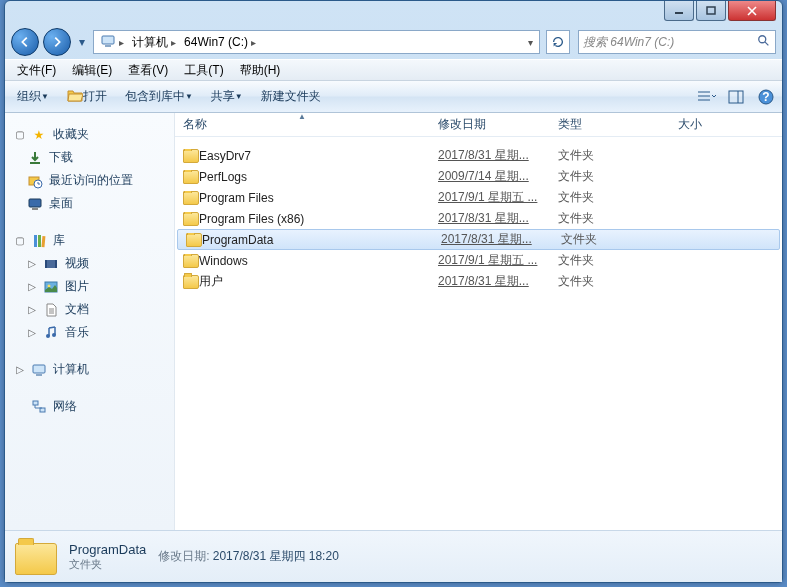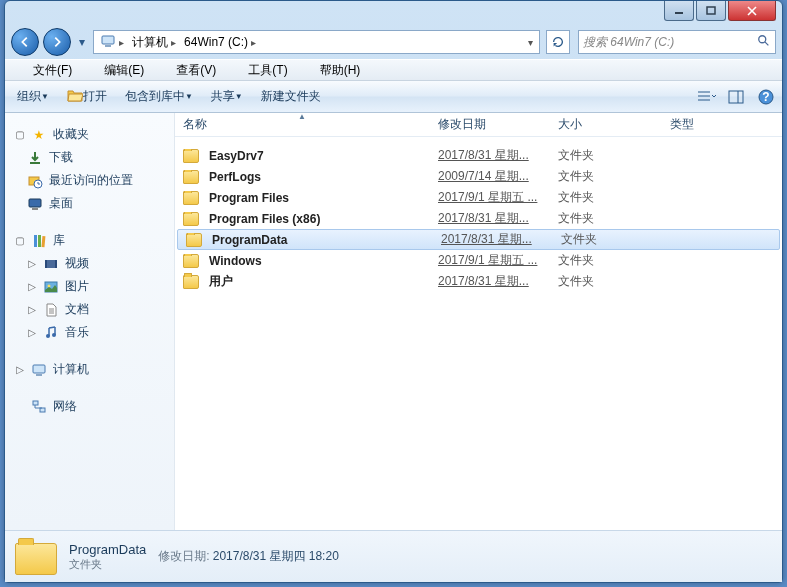--- a/index.html
+++ b/index.html
@@ -15,21 +15,21 @@
 .nav-btn.fwd { background:radial-gradient(circle at 30% 30%,#6bb0f0,#1a5ca8); }
 .nav-btn svg { width:14px; height:14px; }
 .nav-dd { width:14px; height:20px; display:flex; align-items:center; justify-content:center; color:#2b5a8a; }
 .address-bar { flex:1; height:24px; background:#fff; border:1px solid #8aa8c8; display:flex; align-items:center; padding:0 2px; }
 .address-bar .crumb { display:flex; align-items:center; padding:0 4px; height:100%; gap:3px; }
 .address-bar .crumb-arrow { color:#555; font-size:10px; }
 .address-tail { margin-left:auto; display:flex; align-items:center; gap:4px; padding-right:4px; }
 .refresh-box { width:24px; height:24px; border:1px solid #8aa8c8; background:#fff; display:flex; align-items:center; justify-content:center; margin-left:2px; }
 .search-box { width:198px; height:24px; background:#fff; border:1px solid #8aa8c8; display:flex; align-items:center; padding:0 4px; color:#888; font-style:italic; margin-left:4px; }
 .search-box .s-icon { margin-left:auto; color:#4a6a9a; }
-.menu-bar { height:22px; background:linear-gradient(#f4f8fc,#e4ecf4); border-top:1px solid #fff; border-bottom:1px solid #c8d4e0; display:flex; align-items:center; padding:0 22px; gap:20px; }
+.menu-bar { height:22px; background:linear-gradient(#f4f8fc,#e4ecf4); border-top:1px solid #fff; border-bottom:1px solid #c8d4e0; display:flex; align-items:center; padding:0 6px; gap:4px; }
 .menu-bar span { padding:2px 6px; }
 .cmd-bar { height:32px; background:linear-gradient(#f8fbfe,#e0ecf8 48%,#d4e4f4 52%,#e8f2fc); border-bottom:1px solid #b0c4d8; display:flex; align-items:center; padding:0 6px; gap:6px; }
 .cmd-bar .cmd { display:flex; align-items:center; padding:2px 6px; color:#1a3a5a; }
 .cmd-bar .cmd .dd { font-size:8px; color:#1a3a5a; }
 .cmd-bar .spacer { flex:1; }
 .cmd-bar .right-grp { display:flex; align-items:center; gap:10px; }
 .cmd-bar .icon-btn { width:20px; height:20px; display:flex; align-items:center; justify-content:center; color:#2b5a8a; }
 .body-area { flex:1; display:flex; background:#fff; min-height:0; }
 .nav-pane { width:170px; border-right:1px solid #e0e8f0; background:linear-gradient(to bottom,#f8fbfe,#eef4fa); padding:10px 4px; overflow:auto; }
 .nav-group { margin-bottom:14px; }
@@ -42,21 +42,21 @@
 .col-headers .col { padding:0 8px; color:#2a4a6a; border-right:1px solid transparent; height:100%; display:flex; align-items:center; position:relative; }
 .col-headers .col.name { flex:0 0 255px; }
 .col-headers .col.date { flex:0 0 120px; }
 .col-headers .col.type { flex:0 0 120px; }
 .col-headers .col.size { flex:1; }
 .col-headers .sort { font-size:8px; color:#5a7a9a; position:absolute; left:50%; top:-1px; transform:translateX(-50%); }
 .file-list { flex:1; overflow:auto; padding-top:8px; }
 .file-row { display:flex; align-items:center; height:21px; padding-left:0; }
 .file-row.selected { background:linear-gradient(#e8f2fe,#d0e4fa); border:1px solid #a8c8ec; border-radius:2px; margin:0 2px; }
 .file-row .cell { padding:0 8px; color:#222; overflow:hidden; white-space:nowrap; text-overflow:ellipsis; }
-.file-row .cell.name { flex:0 0 255px; display:flex; align-items:center; gap:10px;font-weight:bold; }
+.file-row .cell.name { flex:0 0 255px; display:flex; align-items:center; gap:0; }
 .file-row .cell.date { flex:0 0 120px; color:#555;text-decoration:underline; }
 .file-row .cell.type { flex:0 0 120px; color:#555; }
 .file-row .cell.size { flex:1; }
 .folder-ico { width:16px; height:14px; background:linear-gradient(#fce79a,#f4c94a); border:1px solid #d4a93a; border-radius:1px 2px 2px 1px; position:relative; }
 .folder-ico:before { content:""; position:absolute; top:-3px; left:0; width:6px; height:3px; background:#f4c94a; border:1px solid #d4a93a; border-bottom:none; border-radius:1px 1px 0 0; }
 .details-pane { height:52px; background:linear-gradient(#f0f6fc,#e4eef8); border-top:1px solid #c8d8e8; display:flex; align-items:center; padding:4px 10px; gap:12px; }
 .details-pane .big-ico { width:42px; height:36px; position:relative; }
 .details-pane .big-folder { width:42px; height:32px; background:linear-gradient(#fce79a,#f4c94a); border:1px solid #d4a93a; border-radius:2px 3px 3px 2px; position:absolute; bottom:0; }
 .details-pane .big-folder:before { content:""; position:absolute; top:-6px; left:2px; width:14px; height:6px; background:#f4c94a; border:1px solid #d4a93a; border-bottom:none; border-radius:2px 2px 0 0; }
 .details-text .t1 { color:#1a3a5a; font-size:13px; }
@@ -320,25 +320,25 @@
 
     <div class="files-pane">
       <div class="col-headers">
         <div class="col name">
             <span>名称</span>
             <span class="sort">▲</span>
           </div>
         <div class="col date">
             <span>修改日期</span>
           </div>
+        <div class="col type">
+            <span>类型</span>
+          </div>
         <div class="col size">
             <span>大小</span>
-          </div>
-        <div class="col type">
-            <span>类型</span>
           </div>
       </div>
       <div class="file-list" id="file-list">
           <div class="file-row">
             <div class="cell name">
               <span class="folder-ico"></span>
               <span>EasyDrv7</span>
             </div>
             <div class="cell date">2017/8/31 星期...</div>
             <div class="cell type">文件夹</div>

